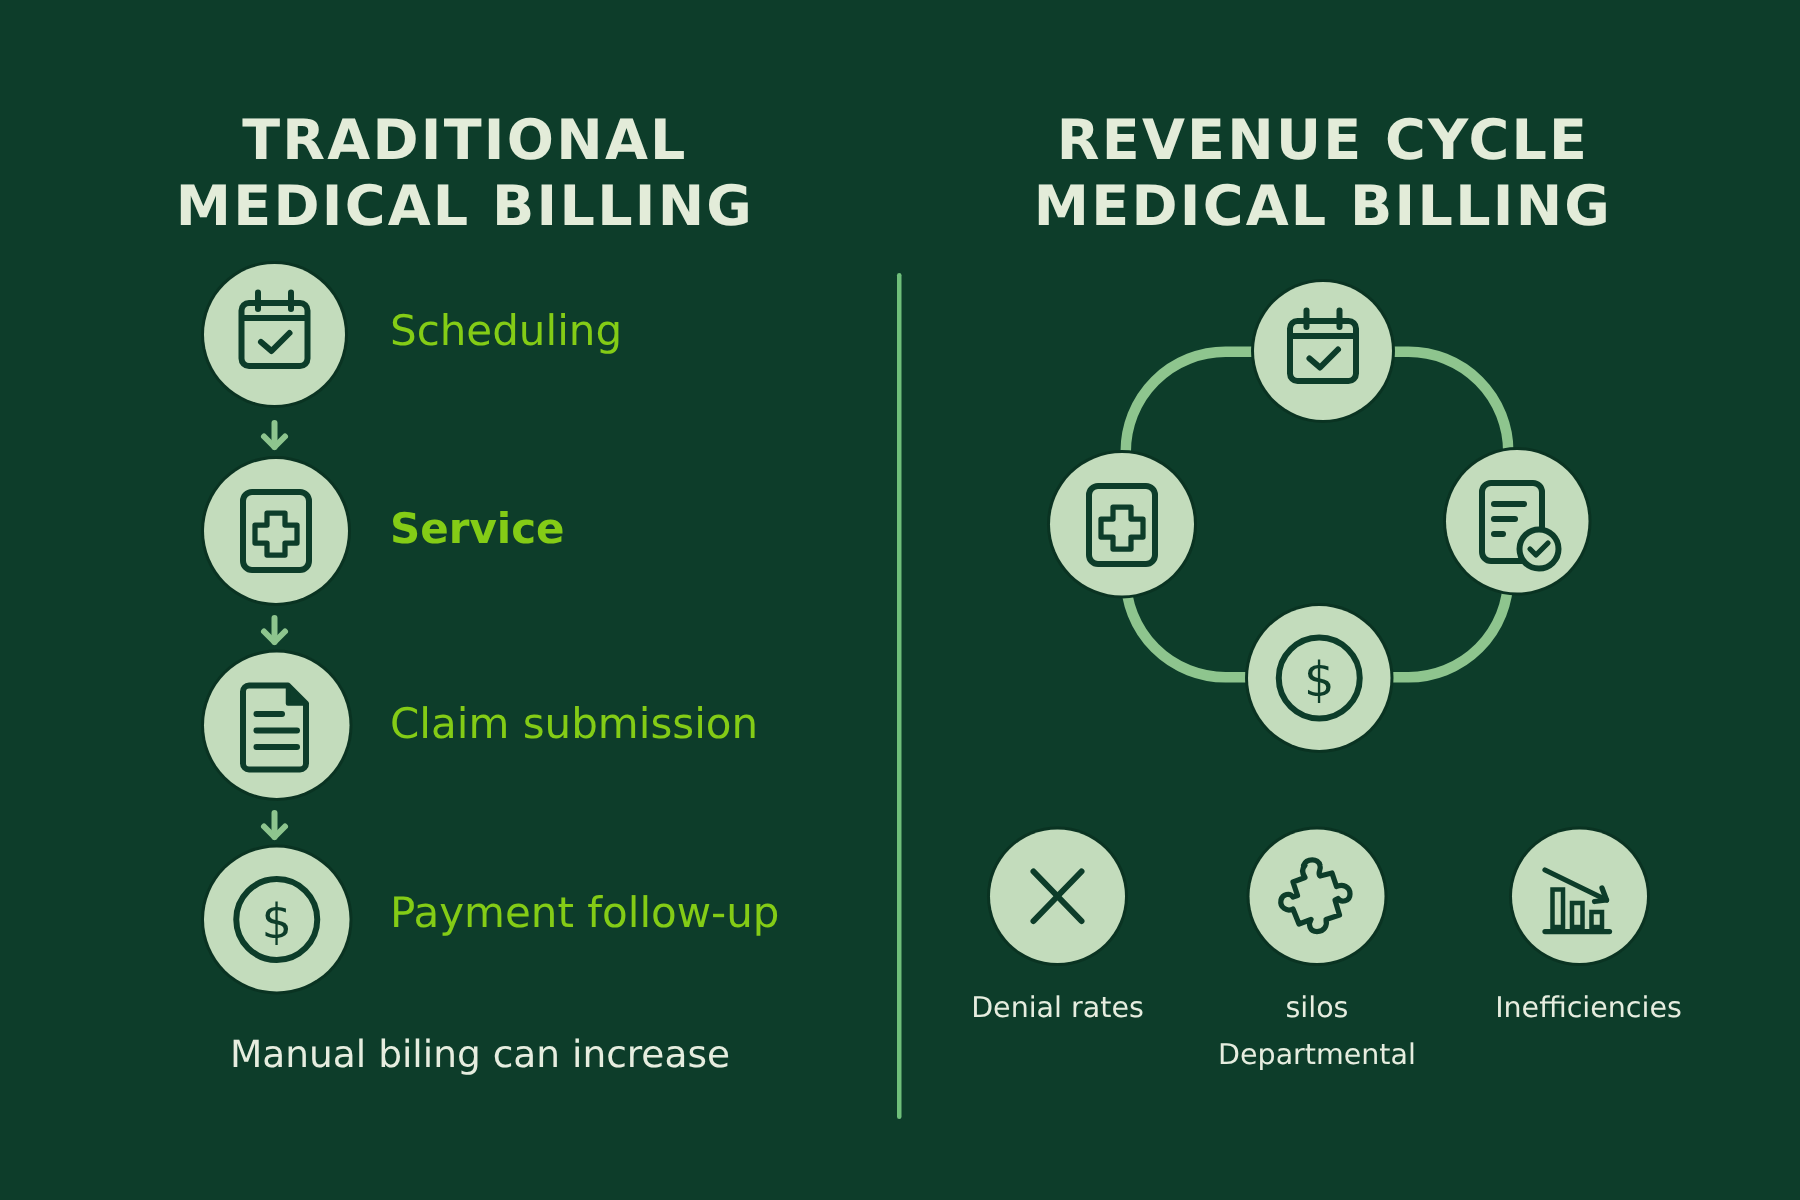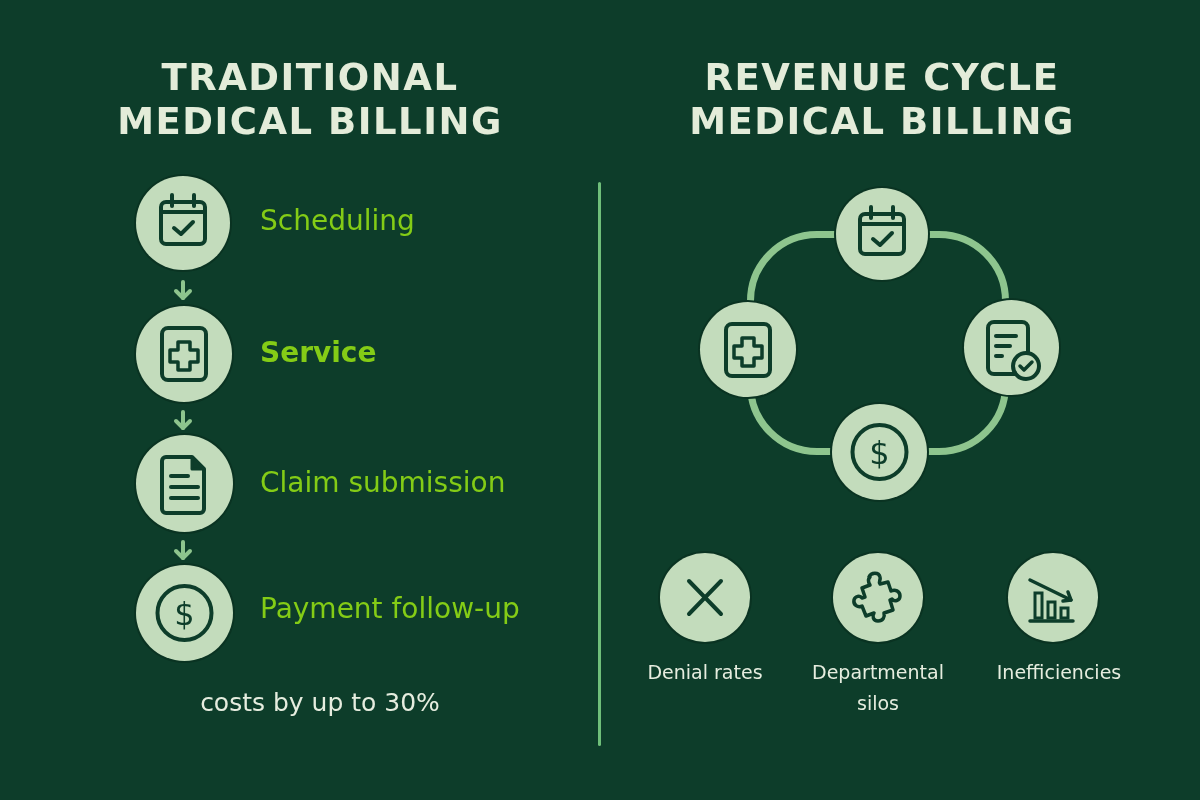--- a/index.html
+++ b/index.html
@@ -12,20 +12,21 @@
     }
     .title {
       position: absolute;
       text-align: center;
       font-family: "DejaVu Sans", sans-serif;
       font-weight: bold;
       font-size: 37px;
       line-height: 44px;
       letter-spacing: 1.5px;
       color: #e3ecd9;
+      margin-top: 16px;
     }
     .title .line { display: block; }
     .circle {
       position: absolute;
       border-radius: 50%;
       background: #c3dcbc;
       box-shadow: 0 0 0 2px #0a3322;
     }
     .circle svg { position: absolute; left: 0; top: 0; width: 100%; height: 100%; }
     .step-label {
@@ -120,21 +121,21 @@
 
   <div class="circle" style="left:136px; top:565px; width:97px; height:96px;">
     <svg viewBox="0 0 97 96">
       <circle cx="48.5" cy="48" r="27" fill="none" stroke="#0d3d2a" stroke-width="4"></circle>
       <text x="48.5" y="60" text-anchor="middle" font-family="DejaVu Sans, sans-serif" font-size="32" fill="#0d3d2a">$</text>
     </svg>
   </div>
   <div class="step-label" style="left:260px; top:594px;">Payment follow-up</div>
 
   <div class="note">
-    <div>costs by up to 30%</div>
+    <div>Manual biling can increase</div>
   </div>
 </div>
 
 <div class="divider"></div>
 
 <div>
   <div class="title" style="left:672px; top:56px; width:420px;">
     <span class="line">REVENUE CYCLE</span>
     <span class="line">MEDICAL BILLING</span>
   </div>
@@ -185,22 +186,22 @@
   <div class="issue-label" style="left:615px; top:657px;">
     <div>Denial rates</div>
   </div>
 
   <div class="circle" style="left:833px; top:553px; width:90px; height:89px;">
     <svg viewBox="0 0 90 89">
       <path d="M36 24 c2 -5 10 -5 11 0 c1 3 -2 5 0 7 l8 -2 l3 9 c4 -2 9 0 9 5 c0 5 -6 6 -8 3 l-2 1 l3 10 l-9 3 c1 4 -1 8 -6 8 c-5 0 -6 -5 -4 -8 l-8 3 l-4 -10 c-4 2 -9 -1 -8 -6 c1 -4 6 -5 8 -2 l3 -1 l-3 -9 l8 -3 c-2 -3 -2 -6 0 -8 z" fill="none" stroke="#0d3d2a" stroke-width="3.5" stroke-linejoin="round"></path>
     </svg>
   </div>
   <div class="issue-label" style="left:788px; top:657px;">
+    <div>silos</div>
     <div>Departmental</div>
-    <div>silos</div>
   </div>
 
   <div class="circle" style="left:1008px; top:553px; width:90px; height:89px;">
     <svg viewBox="0 0 90 89">
       <line x1="22" y1="27" x2="63" y2="47" stroke="#0d3d2a" stroke-width="3.5" stroke-linecap="round"></line>
       <polyline points="55,48 63,47 60,39" fill="none" stroke="#0d3d2a" stroke-width="3.5" stroke-linecap="round" stroke-linejoin="round"></polyline>
       <rect x="27" y="40" width="7" height="25" fill="none" stroke="#0d3d2a" stroke-width="3"></rect>
       <rect x="40" y="49" width="7" height="16" fill="none" stroke="#0d3d2a" stroke-width="3"></rect>
       <rect x="53" y="55" width="7" height="10" fill="none" stroke="#0d3d2a" stroke-width="3"></rect>
       <line x1="22" y1="68" x2="65" y2="68" stroke="#0d3d2a" stroke-width="3.5" stroke-linecap="round"></line>

